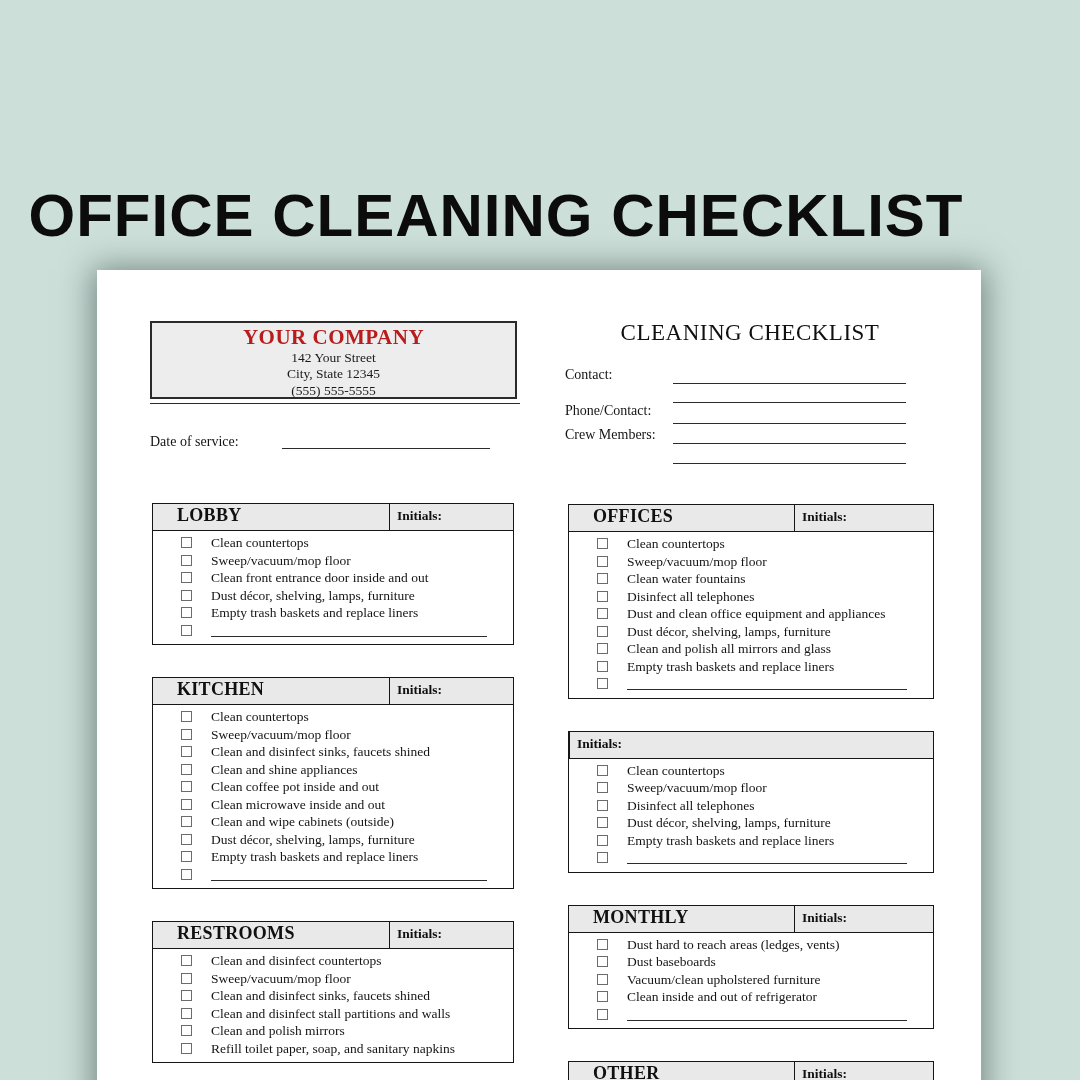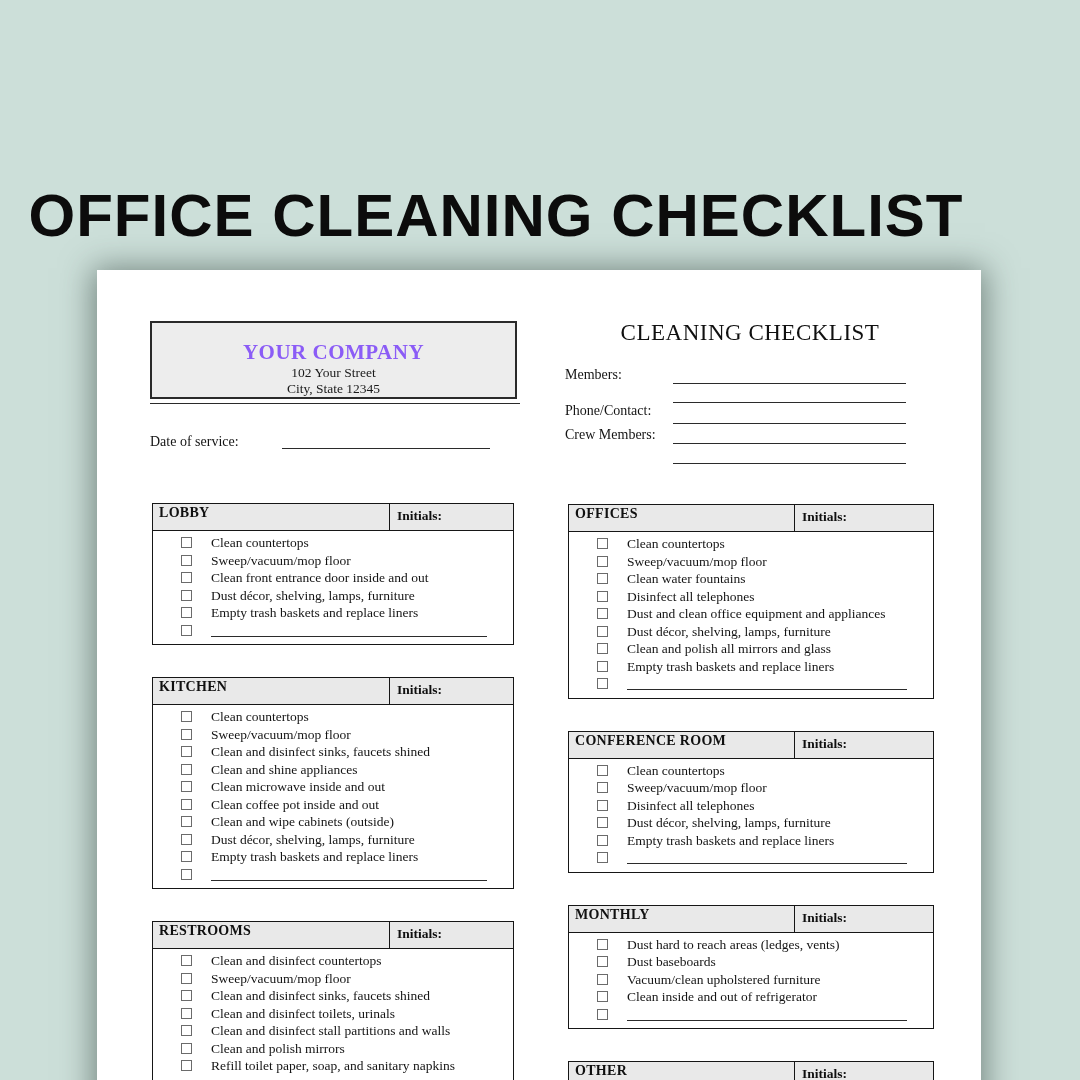--- a/index.html
+++ b/index.html
@@ -6,74 +6,74 @@
   body{font-family:"Liberation Serif",serif;}
   .stage{position:relative;width:1080px;height:1080px;background:#ccdfd9;overflow:hidden;}
   .page-title{position:absolute;top:146px;left:0;width:992px;text-align:center;
     font-family:"Liberation Sans",sans-serif;font-weight:bold;font-size:60px;line-height:1;
     letter-spacing:1px;color:#0c0c0c;white-space:nowrap;}
   .paper{position:absolute;left:97px;top:270px;width:884px;height:1010px;background:#ffffff;
     box-shadow:0 2px 30px 4px rgba(44,60,54,0.55);}
   
   .company-box{position:absolute;left:53px;top:51px;width:367px;height:78px;background:#ededed;
     border:2px solid #2a2a2a;box-sizing:border-box;text-align:center;overflow:hidden;}
-  .company-name{font-size:21px;font-weight:bold;letter-spacing:0.5px;color:#8b5cf6;line-height:25px;margin-top:17px;}
+  .company-name{font-size:21px;font-weight:bold;letter-spacing:0.5px;color:#b91c1c;line-height:25px;margin-top:2px;}
   .company-line{font-size:13.5px;color:#1a1a1a;line-height:16.4px;}
   .company-underline{position:absolute;left:53px;top:133px;width:370px;height:0;border-top:1.6px solid #2a2a2a;}
   
   .date-row{position:absolute;left:53px;top:164px;display:flex;align-items:flex-start;gap:27px;}
   .date-label{font-size:14px;color:#141414;padding-right:16px;}
   .date-line{width:208px;height:14px;border-bottom:1.5px solid #2b2b2b;}
   
   .form-heading{position:absolute;left:468px;top:50px;width:370px;text-align:center;
     font-size:23px;font-weight:normal;letter-spacing:0.5px;color:#101010;}
   .fld-label{position:absolute;left:468px;font-size:14px;color:#141414;white-space:nowrap;}
   .fld-line{position:absolute;left:576px;width:233px;height:0;border-top:1.5px solid #2b2b2b;}
   
   .col{position:absolute;display:flex;flex-direction:column;}
   .col-left{left:55px;top:233px;width:362px;}
   .col-right{left:471px;top:234px;width:366px;}
   .sec{border:1.6px solid #161616;background:#fff;margin-bottom:32px;}
   .sec-head{display:flex;height:26px;background:#e9e9e9;border-bottom:1.6px solid #161616;}
-  .sec-title{flex:1;font-size:14px;font-weight:bold;letter-spacing:0.3px;color:#101010;
-    padding:1px 4px 0 6px;white-space:nowrap;overflow:hidden;}
+  .sec-title{flex:1;font-size:18px;font-weight:bold;letter-spacing:0.3px;color:#101010;
+    padding:1px 4px 0 24px;white-space:nowrap;overflow:hidden;}
   .sec-initials{width:124px;border-left:1.6px solid #161616;font-size:13.5px;font-weight:bold;
     color:#101010;padding:4px 0 11px 7px;box-sizing:border-box;}
   .col-right .sec-initials{width:139px;}
   .sec-body{padding:3px 0 5px 0;}
   .item{display:flex;align-items:center;height:17.5px;padding-left:28px;}
   .cb{width:9px;height:9px;border:1.2px solid #6b6b6b;flex:none;margin-right:19px;background:#fff;}
   .txt{font-size:13.5px;line-height:17.5px;color:#141414;white-space:nowrap;}
   .fill{flex:1;height:12px;border-bottom:1.5px solid #2b2b2b;margin-right:26px;}
 </style>
 </head>
 <body>
 
 <div class="stage">
 
   <h1 class="page-title">OFFICE CLEANING CHECKLIST</h1>
 
   <div class="paper">
 
     <div class="company-box">
       <div class="company-name">YOUR COMPANY</div>
-      <div class="company-line">102 Your Street</div>
+      <div class="company-line">142 Your Street</div>
       <div class="company-line">City, State 12345</div>
       <div class="company-line">(555) 555-5555</div>
     </div>
     <div class="company-underline"></div>
 
     <div class="date-row">
       <span class="date-label">Date of service:</span>
       <span class="date-line"></span>
     </div>
 
     <div class="form-heading">CLEANING CHECKLIST</div>
 
-    <div class="fld-label" style="top:97px">Members:</div>
+    <div class="fld-label" style="top:97px">Contact:</div>
     <div class="fld-line" style="top:113px"></div>
     <div class="fld-line" style="top:132px"></div>
     <div class="fld-label" style="top:133px">Phone/Contact:</div>
     <div class="fld-line" style="top:153px"></div>
     <div class="fld-label" style="top:157px">Crew Members:</div>
     <div class="fld-line" style="top:173px"></div>
     <div class="fld-line" style="top:193px"></div>
 
     <div class="col col-left" id="col-left">
   <section class="sec">
@@ -126,28 +126,28 @@
             <div class="item">
               <span class="cb"></span>
               <span class="txt">Clean and disinfect sinks, faucets shined</span>
             </div>
             <div class="item">
               <span class="cb"></span>
               <span class="txt">Clean and shine appliances</span>
             </div>
             <div class="item">
               <span class="cb"></span>
+              <span class="txt">Clean coffee pot inside and out</span>
+            </div>
+            <div class="item">
+              <span class="cb"></span>
               <span class="txt">Clean microwave inside and out</span>
             </div>
             <div class="item">
               <span class="cb"></span>
-              <span class="txt">Clean coffee pot inside and out</span>
-            </div>
-            <div class="item">
-              <span class="cb"></span>
               <span class="txt">Clean and wipe cabinets (outside)</span>
             </div>
             <div class="item">
               <span class="cb"></span>
               <span class="txt">Dust décor, shelving, lamps, furniture</span>
             </div>
             <div class="item">
               <span class="cb"></span>
               <span class="txt">Empty trash baskets and replace liners</span>
             </div>
@@ -168,24 +168,20 @@
               <span class="cb"></span>
               <span class="txt">Clean and disinfect countertops</span>
             </div>
             <div class="item">
               <span class="cb"></span>
               <span class="txt">Sweep/vacuum/mop floor</span>
             </div>
             <div class="item">
               <span class="cb"></span>
               <span class="txt">Clean and disinfect sinks, faucets shined</span>
-            </div>
-            <div class="item">
-              <span class="cb"></span>
-              <span class="txt">Clean and disinfect toilets, urinals</span>
             </div>
             <div class="item">
               <span class="cb"></span>
               <span class="txt">Clean and disinfect stall partitions and walls</span>
             </div>
             <div class="item">
               <span class="cb"></span>
               <span class="txt">Clean and polish mirrors</span>
             </div>
             <div class="item">
@@ -236,21 +232,20 @@
             </div>
             <div class="item">
               <span class="cb"></span>
               <span class="fill"></span>
             </div>
           </div>
   </section>
 
   <section class="sec">
     <div class="sec-head">
-      <div class="sec-title">CONFERENCE ROOM</div>
       <div class="sec-initials">Initials:</div>
     </div>
     <div class="sec-body">
             <div class="item">
               <span class="cb"></span>
               <span class="txt">Clean countertops</span>
             </div>
             <div class="item">
               <span class="cb"></span>
               <span class="txt">Sweep/vacuum/mop floor</span>

